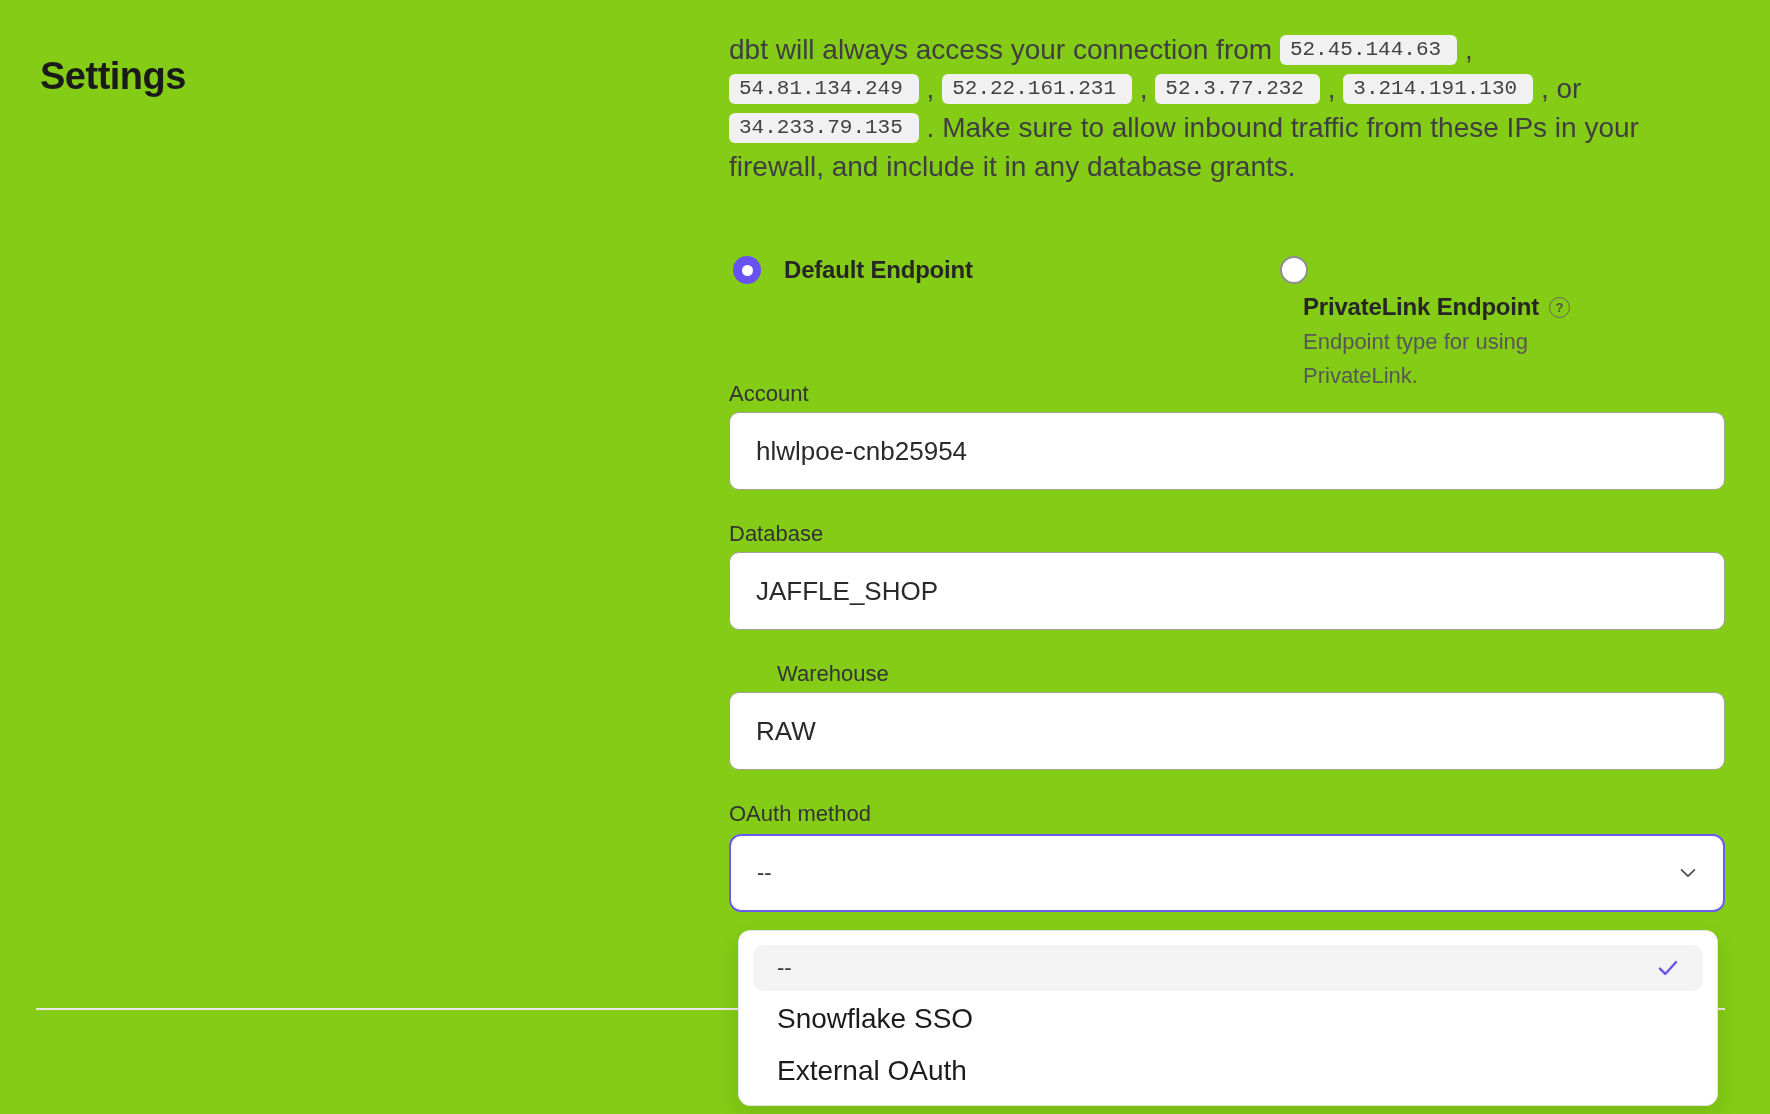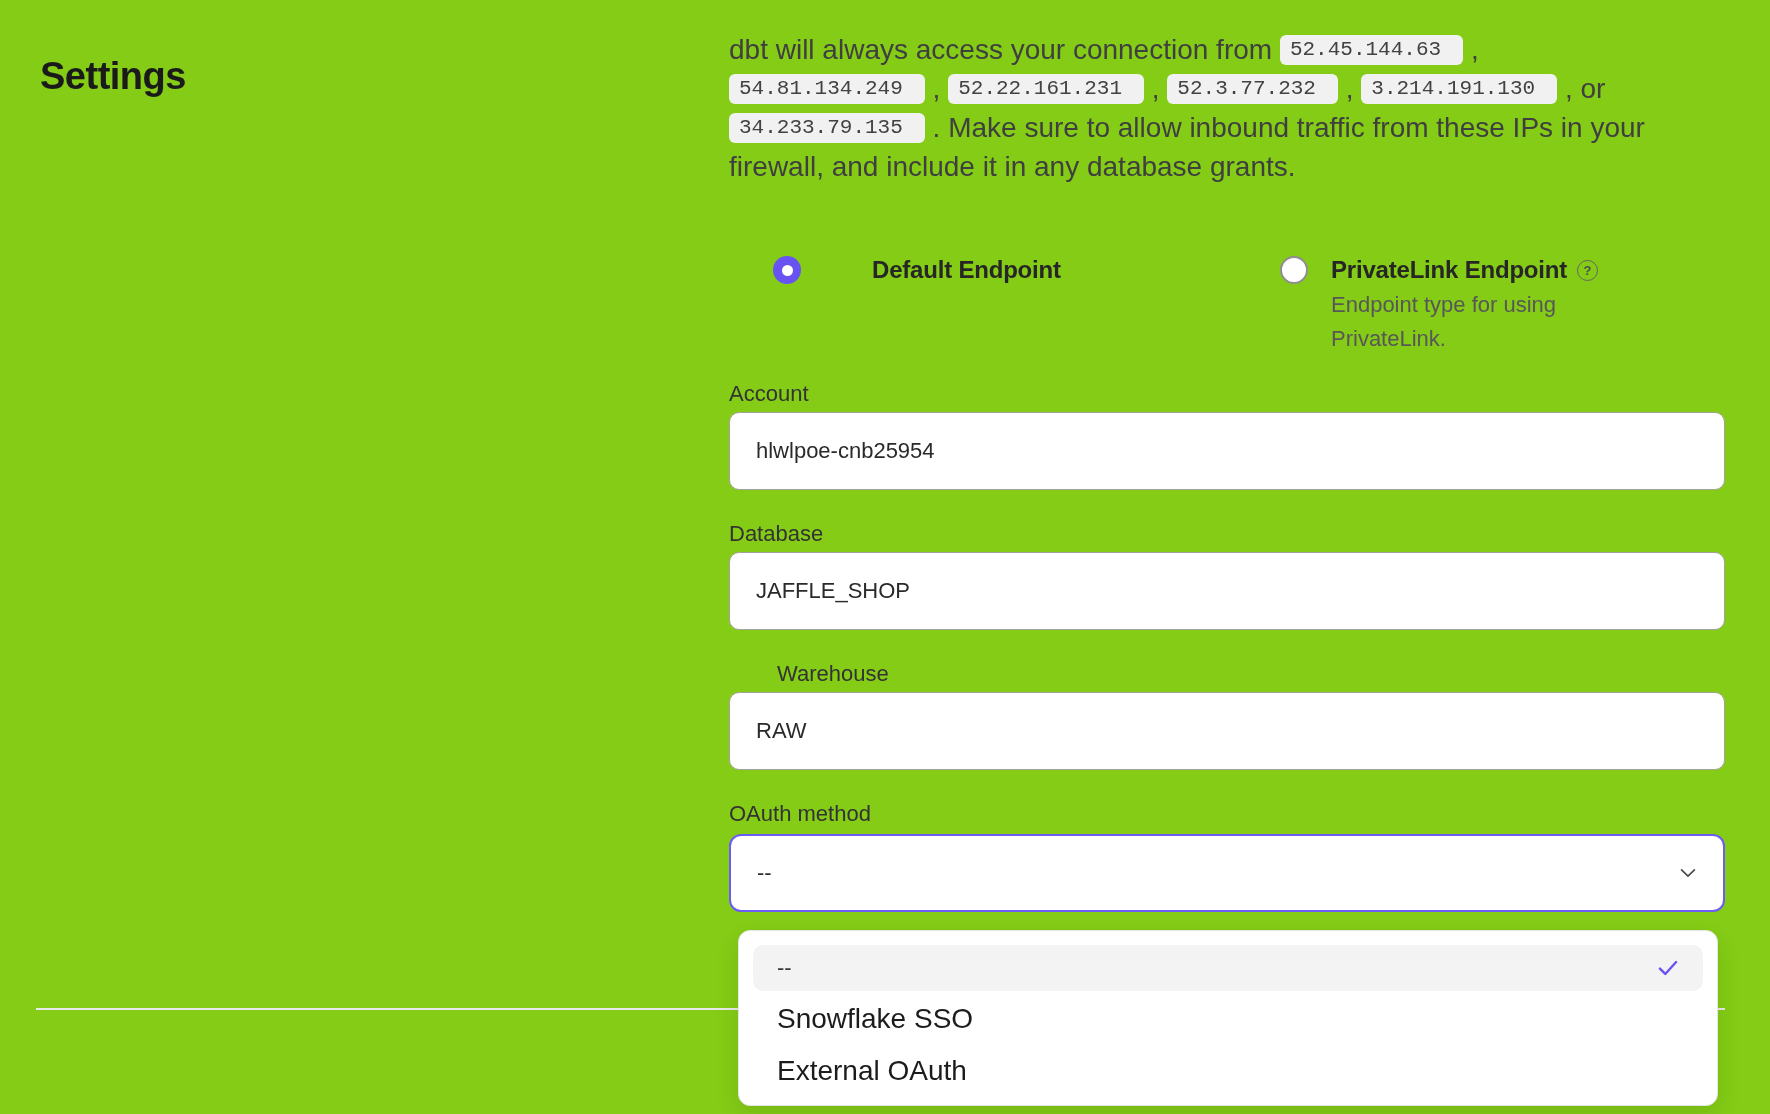--- a/index.html
+++ b/index.html
@@ -8,46 +8,46 @@
 
   
   .page-title{position:absolute;left:40px;top:30px;font-size:38px;font-weight:700;
               color:#1a1a1a;letter-spacing:-0.5px;}
 
   
   .intro{position:absolute;left:729px;top:30px;width:1010px;}
   .intro-line{display:flex;align-items:center;height:39px;white-space:pre;}
   .run{font-size:28px;color:#3f3f3f;}
   .chip{font-family:"Liberation Mono","DejaVu Sans Mono",monospace;font-size:21px;color:#424242;
-        background:#f1f1f2;border-radius:6px;padding:4px 22px 5px 10px;line-height:1;}
+        background:#f1f1f2;border-radius:6px;padding:4px 16px 5px 10px;line-height:1;}
 
   
   .radio-col{position:absolute;top:247px;display:flex;align-items:flex-start;}
-  .radio-col.col1{left:773px;gap:48px;}
-  .radio-col.col2{left:1280px;}
+  .radio-col.col1{left:733px;}
+  .radio-col.col2{left:1280px;flex-direction:column;}
   .radio{width:28px;height:28px;border-radius:50%;margin-top:9px;flex:0 0 auto;position:relative;box-sizing:border-box;}
   .radio.selected{background:#6952f2;}
   .radio.selected::after{content:"";position:absolute;left:50%;top:50%;width:11px;height:11px;
         margin:-5.5px 0 0 -5.5px;border-radius:50%;background:#ffffff;}
   .radio.unselected{background:#ffffff;border:2px solid #8f8f8f;}
   .radio-text{margin-left:23px;}
   .radio-label-row{display:flex;align-items:center;height:30px;margin-top:8px;}
   .radio-label{font-size:24px;font-weight:700;color:#262626;letter-spacing:-0.2px;}
   .help-icon{display:inline-flex;align-items:center;justify-content:center;width:21px;height:21px;
         border:1.6px solid #646464;border-radius:50%;margin-left:10px;box-sizing:border-box;
         font-size:13px;font-weight:700;color:#4e4e4e;}
   .radio-desc{margin-top:3px;font-size:22px;line-height:34px;color:#575757;}
   .col1 .radio-desc{max-width:345px;}
   .col2 .radio-desc{max-width:260px;}
 
   
   .field-label{position:absolute;left:729px;font-size:22px;font-weight:400;color:#333333;height:26px;}
   .text-input{position:absolute;left:729px;width:996px;height:78px;box-sizing:border-box;
         border:1.5px solid #a5a09c;border-radius:10px;background:#ffffff;padding:0 26px;
-        font-family:"Liberation Sans",sans-serif;font-size:22px;color:#2a2a2a;outline:none;}
+        font-family:"Liberation Sans",sans-serif;font-size:26px;color:#2a2a2a;outline:none;}
   #label-account{top:381px;} #input-account{top:412px;}
   #label-database{top:521px;} #input-database{top:552px;}
   #label-warehouse{top:661px;margin-left:48px;} #input-warehouse{top:692px;}
   #label-oauth{top:801px;}
 
   
   .select{position:absolute;left:729px;top:834px;width:996px;height:78px;box-sizing:border-box;
         border:2.5px solid #6c5bf5;border-radius:12px;background:#ffffff;display:flex;align-items:center;
         padding:0 26px;cursor:pointer;}
   .select-value{font-size:22px;color:#2f2f2f;}

